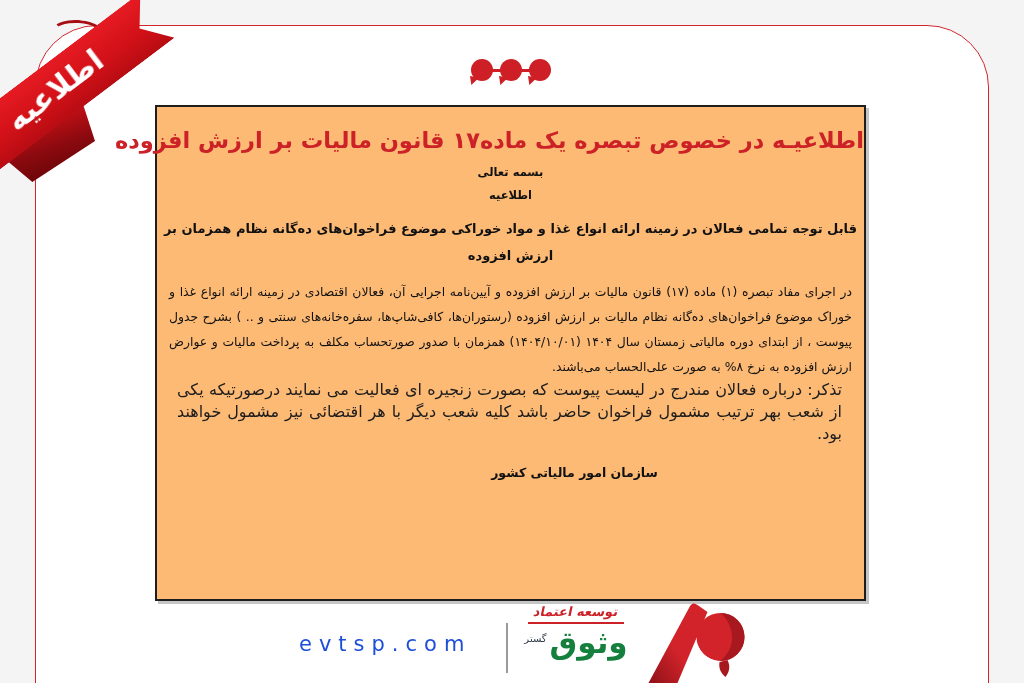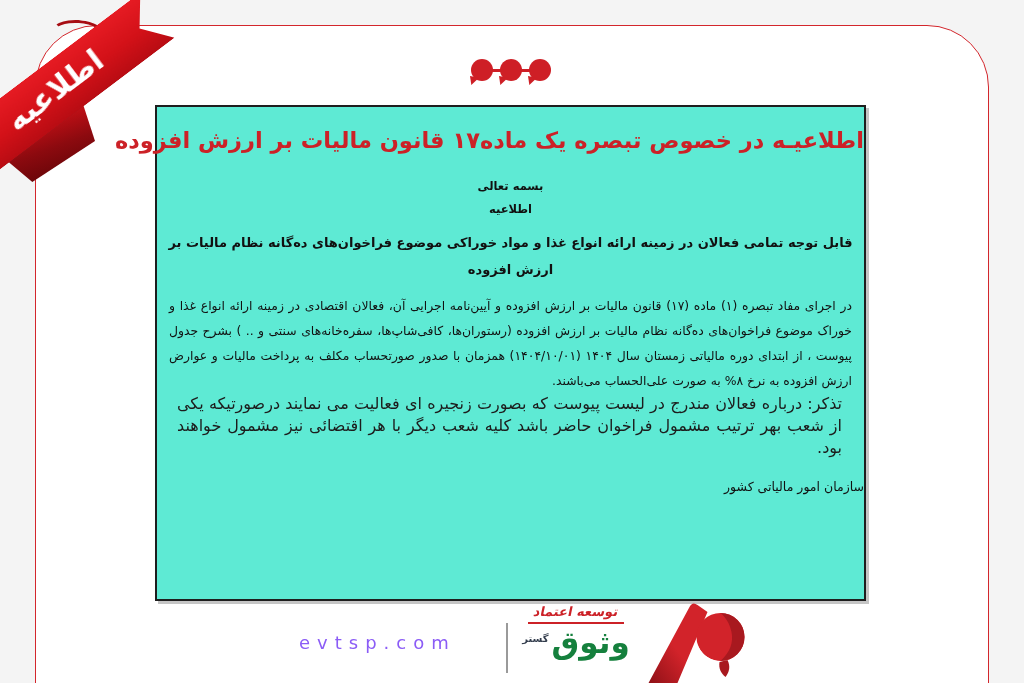--- a/index.html
+++ b/index.html
@@ -29,46 +29,46 @@
   .ribbon-band{position:absolute;left:-44px;top:54px;width:224px;height:57px;
     background:linear-gradient(180deg,#e61b23 0%,#d31118 55%,#b80c13 100%);
     clip-path:polygon(0 0,100% 0,90% 50%,100% 100%,0 100%);
     transform:rotate(-37deg);
     display:flex;align-items:center;justify-content:center;
     filter:drop-shadow(3px 4px 3px rgba(60,60,60,.45));}
   .ribbon-band span{color:#fff;font-size:30px;font-weight:bold;padding:0 30px 4px 0;}
 
   
   .doc{position:absolute;left:155px;top:105px;width:711px;height:496px;
-    background:#5eead4;border:2px solid #1e1e1e;box-sizing:border-box;
+    background:#fdba74;border:2px solid #1e1e1e;box-sizing:border-box;
     box-shadow:3px 3px 0 rgba(110,110,110,.4);direction:rtl;color:#111;}
   .doc-title{margin-top:20px;text-align:center;white-space:nowrap;
     color:#cc2127;font-weight:bold;font-size:22.5px;}
-  .doc-bismillah{margin-top:26px;text-align:center;font-weight:bold;font-size:11.5px;}
+  .doc-bismillah{margin-top:12px;text-align:center;font-weight:bold;font-size:11.5px;}
   .doc-heading{margin-top:9px;text-align:center;font-weight:bold;font-size:11.5px;}
   .doc-attention{margin-top:13px;text-align:center;font-weight:bold;font-size:13px;line-height:27px;}
   .doc-body{margin:10px 12px 0 12px;font-size:12.4px;line-height:25px;
     text-align:justify;text-align-last:right;}
   .doc-body b{font-weight:normal;}
   .doc-note{margin:0 22px 0 20px;font-size:16px;line-height:22px;
     text-align:justify;text-align-last:right;color:#1c1c1c;}
-  .doc-signature{margin:20px 0 0 0;text-align:right;padding-left:128px;
-    font-weight:normal;font-size:12.5px;}
+  .doc-signature{margin:20px 0 0 0;text-align:center;padding-left:128px;
+    font-weight:bold;font-size:12.5px;}
 
   
   .footer{position:absolute;left:0;top:596px;width:1024px;height:87px;z-index:7;}
-  .site{position:absolute;left:299px;top:36px;font-size:18px;letter-spacing:7px;
-    color:#8b5cf6;font-family:"DejaVu Sans",sans-serif;}
+  .site{position:absolute;left:299px;top:36px;font-size:21px;letter-spacing:7px;
+    color:#1d4ed8;font-family:"DejaVu Sans",sans-serif;}
   .divider{position:absolute;left:506px;top:27px;width:1.5px;height:50px;background:#9a9a9a;}
   .logo-text{position:absolute;left:514px;top:8px;width:124px;direction:rtl;text-align:center;}
   .tagline{color:#cc2127;font-weight:bold;font-size:13px;transform:skewX(-12deg);}
   .tagline-rule{width:96px;height:2px;background:#cc2127;margin:3px auto 0 auto;}
   .brand{margin-top:0px;white-space:nowrap;}
   .brand-main{font-size:31px;font-weight:bold;color:#15803d;}
-  .brand-suffix{display:inline-block;font-size:10px;font-weight:bold;color:#333d4d;
+  .brand-suffix{display:inline-block;font-size:10px;font-weight:normal;color:#333d4d;
     transform:translateY(-11px);margin-right:3px;}
   .logo-mark{position:absolute;left:633px;top:1px;width:115px;height:86px;}
 </style>
 </head>
 <body>
 
 <div class="stage">
 
   <div class="card"></div>
 
@@ -85,21 +85,21 @@
     <div class="ribbon-band">
       <span>اطلاعیه</span>
     </div>
   </div>
 
   <div class="doc">
     <div class="doc-title">اطلاعیـه در خصوص تبصره یک ماده۱۷ قانون مالیات بر ارزش افزوده</div>
     <div class="doc-bismillah">بسمه تعالی</div>
     <div class="doc-heading">اطلاعیه</div>
     <div class="doc-attention">
-      <div>قابل توجه تمامی فعالان در زمینه ارائه انواع غذا و مواد خوراکی موضوع فراخوان‌های ده‌گانه نظام مالیات بر ارزش افزوده</div>
+      <div>قابل توجه تمامی فعالان در زمینه ارائه انواع غذا و مواد خوراکی موضوع فراخوان‌های ده‌گانه نظام همزمان بر ارزش افزوده</div>
     </div>
     <p class="doc-body"><span>در اجرای مفاد تبصره (۱) ماده (۱۷) قانون مالیات بر ارزش افزوده و آیین‌نامه اجرایی آن، فعالان اقتصادی در زمینه ارائه انواع غذا و خوراک موضوع فراخوان‌های ده‌گانه نظام مالیات بر ارزش افزوده (رستوران‌ها، کافی‌شاپ‌ها، سفره‌خانه‌های سنتی و .. ) بشرح جدول پیوست ، </span><b>از ابتدای دوره مالیاتی زمستان سال ۱۴۰۴ (۱۴۰۴/۱۰/۰۱)</b><span> همزمان با صدور صورتحساب مکلف به پرداخت مالیات و عوارض ارزش افزوده به </span><b>نرخ ۸% به صورت علی‌الحساب</b><span> می‌باشند.</span></p>
     <p class="doc-note">تذکر: درباره فعالان مندرج در لیست پیوست که بصورت زنجیره ای فعالیت می نمایند درصورتیکه یکی از شعب بهر ترتیب مشمول فراخوان حاضر باشد کلیه شعب دیگر با هر اقتضائی نیز مشمول خواهند بود.</p>
     <div class="doc-signature">سازمان امور مالیاتی کشور</div>
   </div>
 
   <div class="footer">
     <div class="site">evtsp.com</div>
     <div class="divider"></div>
     <div class="logo-text">

